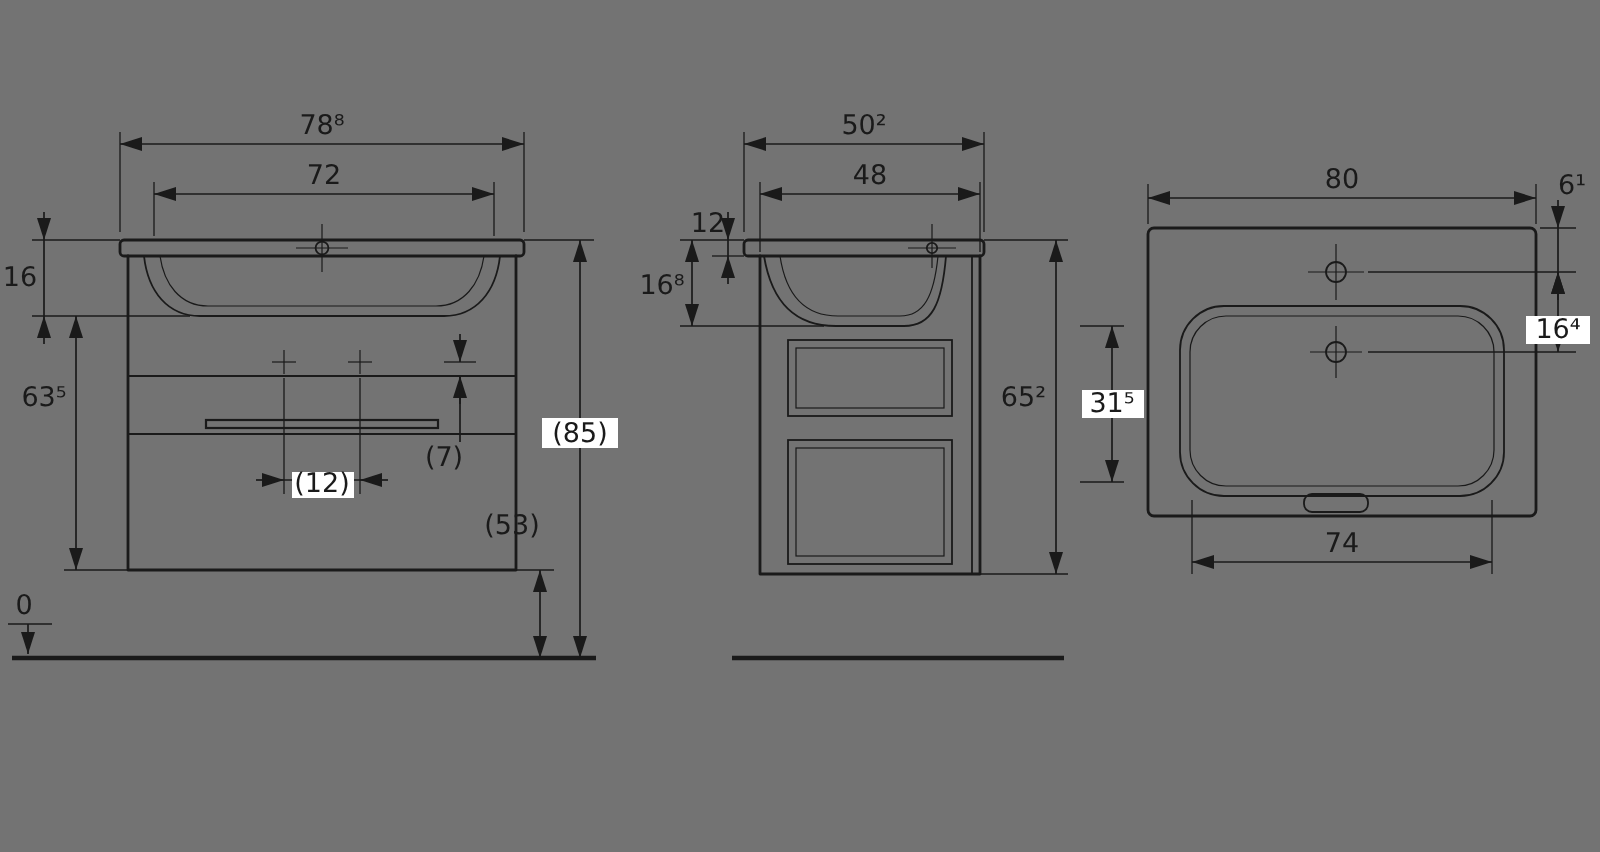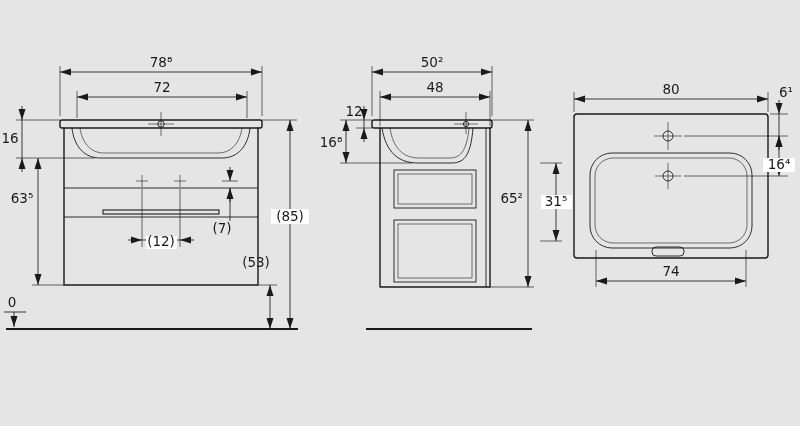--- a/index.html
+++ b/index.html
@@ -1,16 +1,16 @@
 <!DOCTYPE html>
 <html><head>
 <meta charset="utf-8">
 <style>
   html,body{margin:0;padding:0;background:#ffffff;}
-  .stage{width:800px;height:426px;background:#e5e5e5;position:relative;overflow:hidden;}
+  .stage{width:800px;height:426px;background:#737373;position:relative;overflow:hidden;}
   svg{display:block;}
   .o {stroke:#1a1a1a;stroke-width:1.4;fill:none;stroke-linejoin:round;stroke-linecap:round;}
   .m {stroke:#1a1a1a;stroke-width:1.1;fill:none;}
   .t {stroke:#1a1a1a;stroke-width:0.9;fill:none;}
   .t2{stroke:#1a1a1a;stroke-width:0.6;fill:none;}
   .e {stroke:#1a1a1a;stroke-width:0.65;fill:none;}
   .d {stroke:#1a1a1a;stroke-width:0.85;fill:none;}
   .fl{stroke:#1a1a1a;stroke-width:2.2;fill:none;}
   .bgl{fill:#ffffff;stroke:none;}
   text.lbl{font:13.5px "DejaVu Sans", sans-serif;fill:#1a1a1a;text-anchor:middle;}

